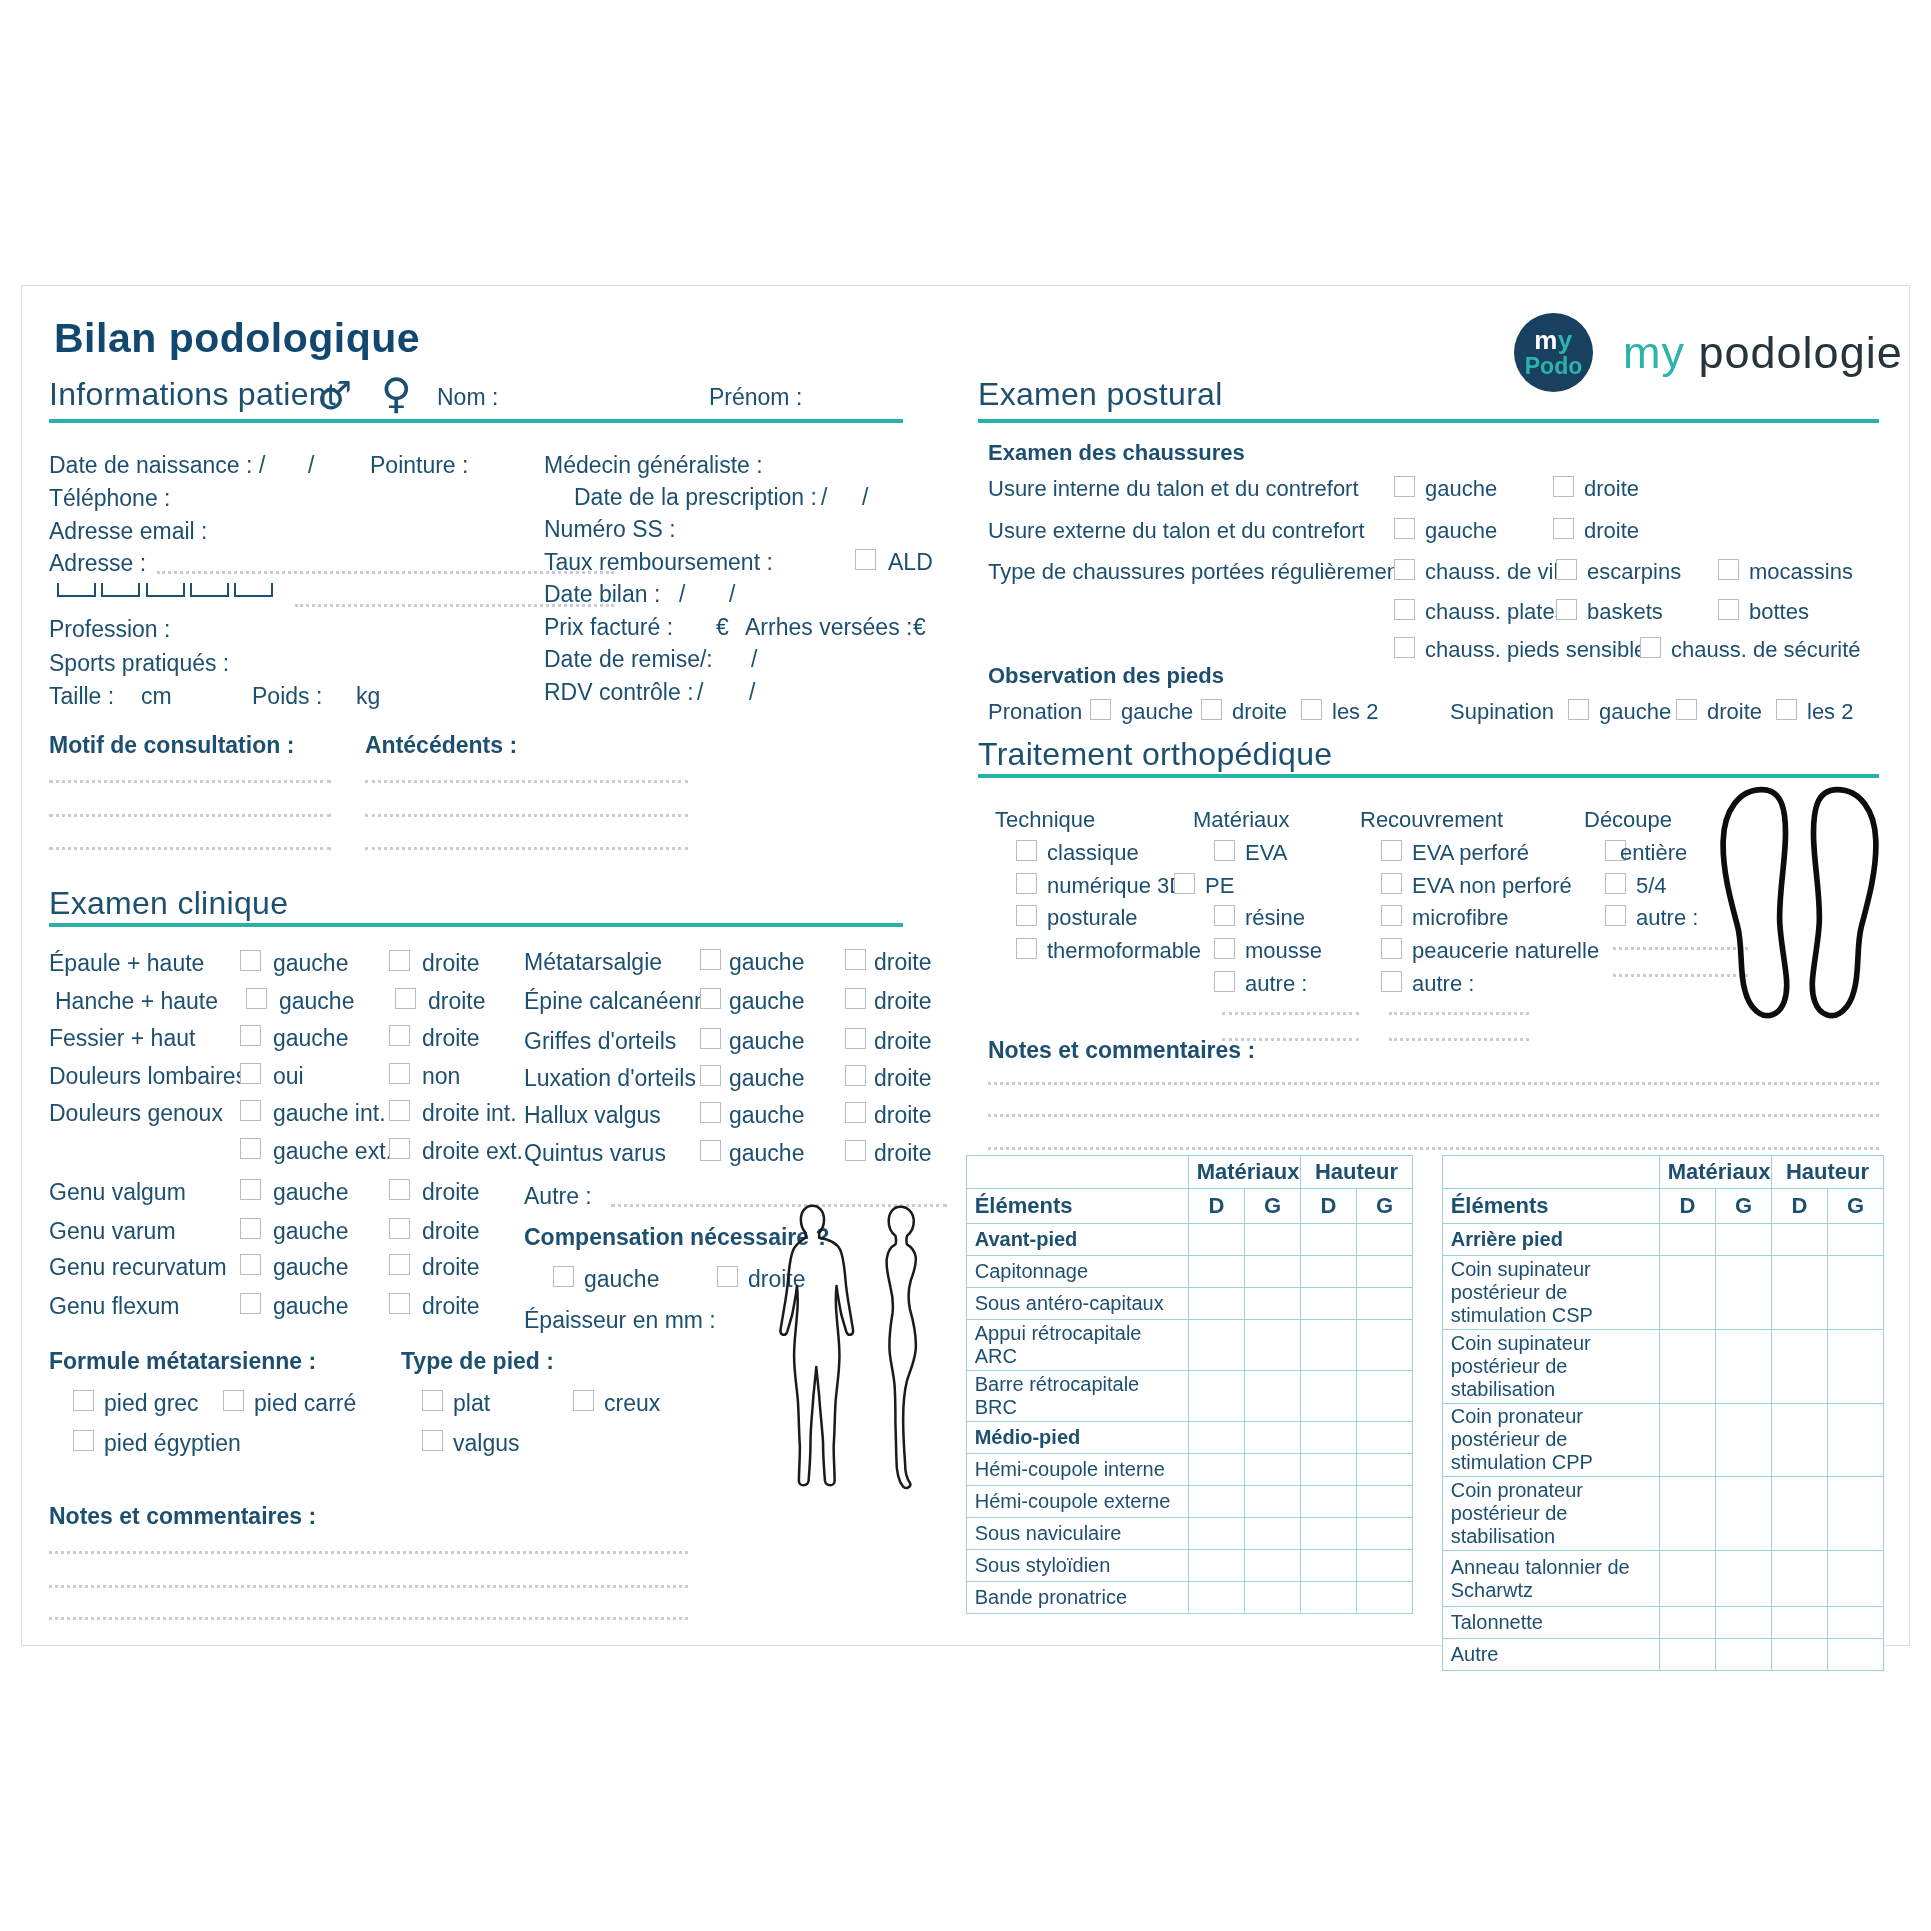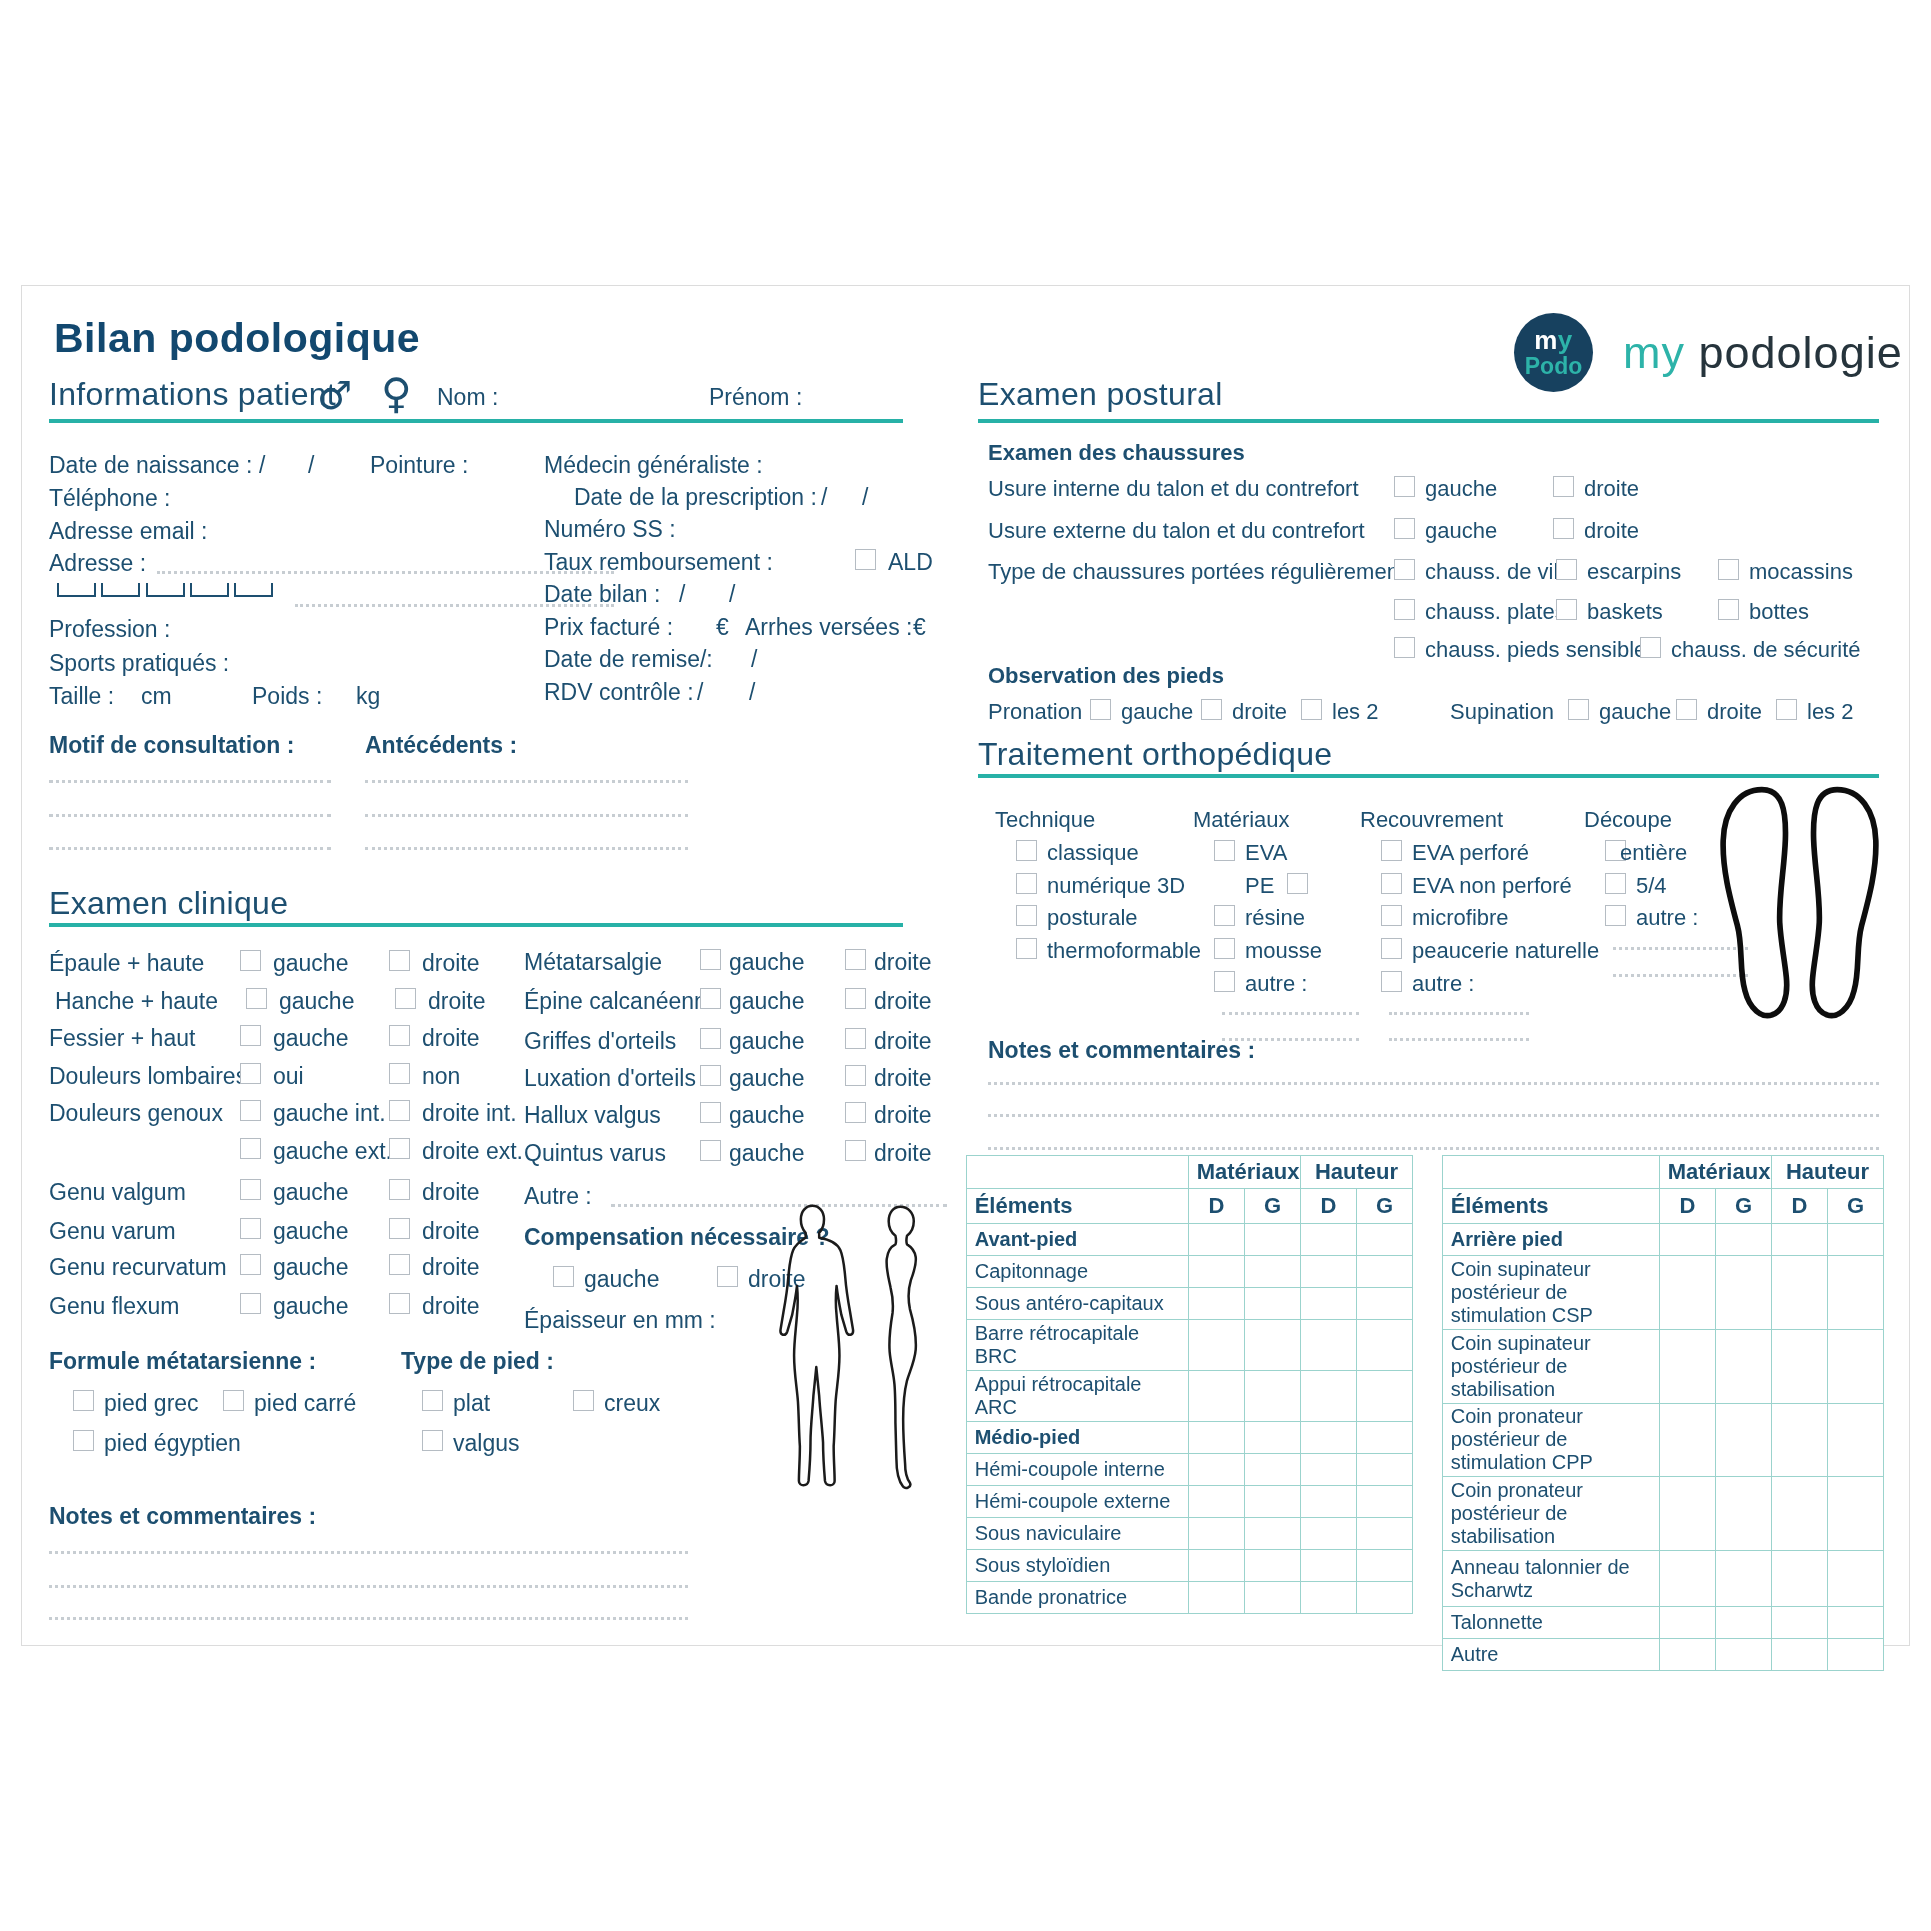--- a/index.html
+++ b/index.html
@@ -381,21 +381,21 @@
     </div>
   <div class="row lb2" style="left:994px;top:652px;width:174px;">
       <span class="cb"></span>
       <span style="left:31px;">thermoformable</span>
     </div>
 
   <div class="row lb2" style="left:1192px;top:554px;width:145px;">
       <span class="cb"></span>
       <span style="left:31px;">EVA</span>
     </div>
-  <div class="row lb2" style="left:1192px;top:587px;width:145px;text-align:center;">
+  <div class="row lb2" style="left:1152px;top:587px;width:145px;">
       <span class="cb"></span>
       <span style="left:31px;">PE</span>
     </div>
   <div class="row lb2" style="left:1192px;top:619px;width:145px;">
       <span class="cb"></span>
       <span style="left:31px;">résine</span>
     </div>
   <div class="row lb2" style="left:1192px;top:652px;width:145px;">
       <span class="cb"></span>
       <span style="left:31px;">mousse</span>
@@ -492,28 +492,28 @@
             <td></td>
           </tr>
       <tr style="height:32px;">
             <td>Sous antéro-capitaux</td>
             <td></td>
             <td></td>
             <td></td>
             <td></td>
           </tr>
       <tr style="height:32px;">
+            <td>Appui rétrocapitale ARC</td>
+            <td></td>
+            <td></td>
+            <td></td>
+            <td></td>
+          </tr>
+      <tr style="height:32px;">
             <td>Barre rétrocapitale BRC</td>
-            <td></td>
-            <td></td>
-            <td></td>
-            <td></td>
-          </tr>
-      <tr style="height:32px;">
-            <td>Appui rétrocapitale ARC</td>
             <td></td>
             <td></td>
             <td></td>
             <td></td>
           </tr>
       <tr style="height:32px;">
             <td class="b">Médio-pied</td>
             <td></td>
             <td></td>
             <td></td>

